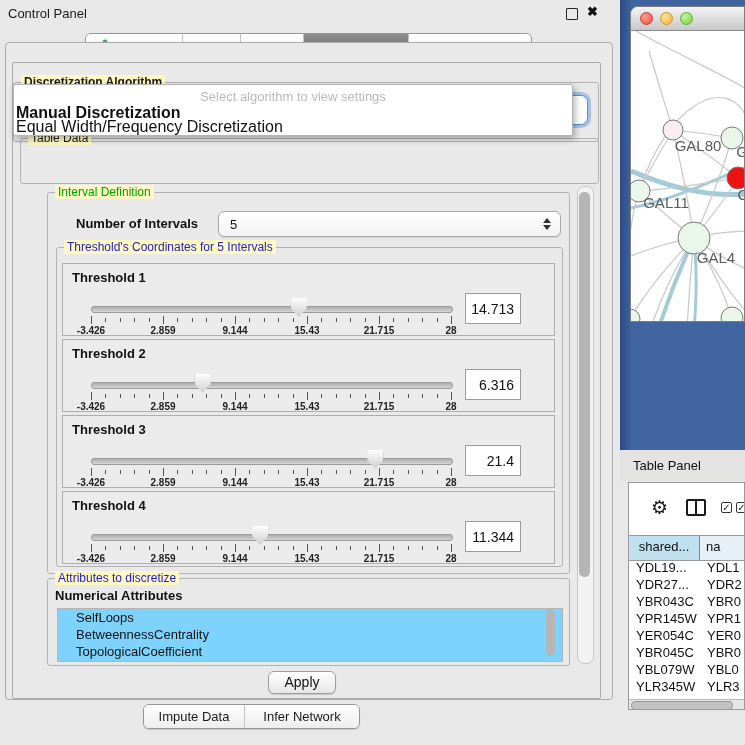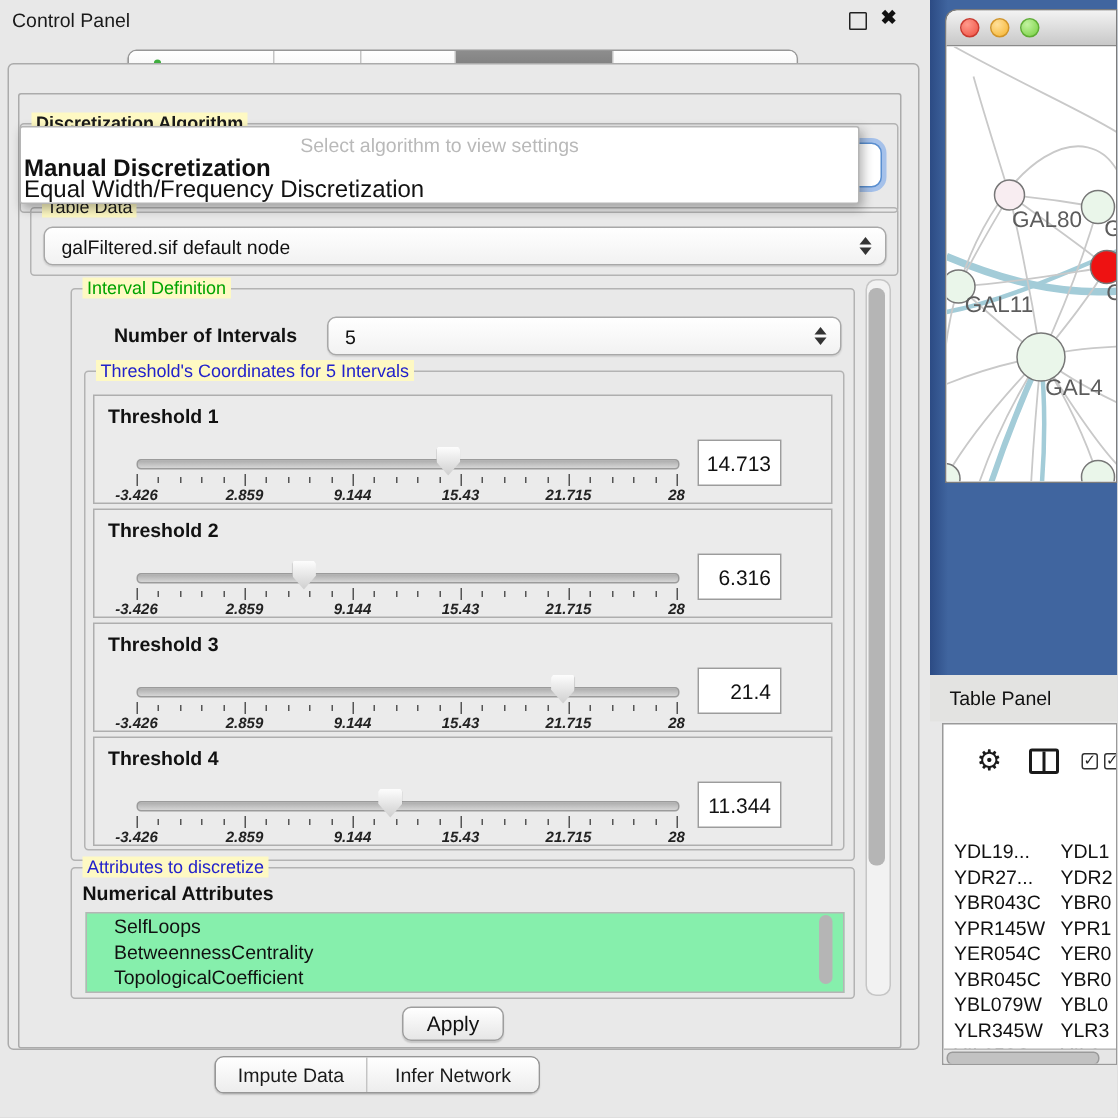--- a/index.html
+++ b/index.html
@@ -43,26 +43,26 @@
   .th-label{position:absolute;left:9px;top:6px;font-size:13px;font-weight:bold;}
   .track{position:absolute;left:28px;top:42px;width:360px;height:5px;border:1px solid #9b9b9b;border-radius:3px;
          background:linear-gradient(#adadad,#d6d6d6);}
   .thumb{position:absolute;top:34px;width:16px;height:19px;
          background:linear-gradient(#fdfdfd,#cfcfcf);
          clip-path:polygon(8% 0,92% 0,100% 10%,100% 52%,50% 100%,0 52%,0 10%);
          filter:drop-shadow(0 0 1px #777);}
   .ticks{position:absolute;left:28px;top:52px;width:360px;height:8px;}
   .tick{position:absolute;top:2px;width:1px;height:4px;background:#555;}
   .tick.major{top:0;height:8px;}
-  .ticklabs{position:absolute;left:28px;top:61px;width:306px;height:12px;font-style:italic;}
+  .ticklabs{position:absolute;left:28px;top:61px;width:306px;height:12px;}
   .ticklab{position:absolute;transform:translateX(-50%);font-size:10px;font-weight:bold;color:#222;white-space:nowrap;}
   .val-box{position:absolute;left:402px;top:29px;width:56px;height:31px;background:#fff;border:1px solid #9c9c9c;
            font-size:14px;text-align:right;line-height:31px;padding-right:6px;box-sizing:border-box;}
   
-  .attr-list{position:absolute;background:#86efac;border:1px solid #b5b5b5;overflow:hidden;}
+  .attr-list{position:absolute;background:#7dd3fc;border:1px solid #b5b5b5;overflow:hidden;}
   .attr-item{height:17px;line-height:17px;padding-left:18px;font-size:13px;white-space:nowrap;}
   .vscroll{position:absolute;background:#f2f2f2;border:1px solid #c6c6c6;border-radius:7px;}
   .vthumb{position:absolute;left:1px;width:9px;background:#b5b5b5;border-radius:5px;}
   
   .push-btn{position:absolute;background:linear-gradient(#ffffff,#e6e6e6);border:1px solid #9e9e9e;border-radius:6px;
             font-size:14px;text-align:center;box-shadow:0 1px 1px rgba(0,0,0,.15);}
   
   .net-frame{position:absolute;left:620px;top:0;width:125px;height:450px;
              background:linear-gradient(90deg,#2c4b84 0px,#40659f 12px,#40659f 100%);}
   .mac-window{position:absolute;left:630px;top:6px;width:115px;height:316px;background:#fff;
@@ -140,24 +140,20 @@
   <div class="focus-combo" style="left:420px;top:95px;width:166px;height:28px;"></div>
 
   <div class="popup" style="left:13px;top:84px;width:558px;height:50px;">
     <div class="ph">Select algorithm to view settings</div>
     <div class="it" style="top:19px;font-weight:bold;">Manual Discretization</div>
     <div class="it" style="top:33px;">Equal Width/Frequency Discretization</div>
   </div>
 
   <div class="groupbox" style="left:20px;top:138px;width:577px;height:44px;">
     <span class="grouptitle" style="color:#1a1a1a;">Table Data</span>
-    <div class="combo" style="left:8px;top:12px;width:560px;height:24px;">
-      <span class="val">galFiltered.sif default node</span>
-      <span class="spinner"></span>
-    </div>
   </div>
 
   <div class="groupbox" style="left:47px;top:192px;width:521px;height:380px;">
     <span class="grouptitle gt-green">Interval Definition</span>
     <span style="position:absolute;left:28px;top:23px;font-size:13px;font-weight:bold;">Number of Intervals</span>
     <div class="combo" style="left:170px;top:18px;width:341px;height:24px;">
       <span class="val">5</span>
       <span class="spinner"></span>
     </div>
     <div class="groupbox" style="left:8px;top:54px;width:505px;height:318px;">
@@ -432,20 +428,24 @@
   </div>
 
   <div class="tp-header">
     <span>Table Panel</span>
   </div>
   <div class="tp-body">
     <div class="gear" style="left:22px;top:15px;">⚙</div>
     <div class="split-icon" style="left:57px;top:16px;"></div>
     <div class="chk" style="left:92px;top:19px;"></div>
     <div class="chk" style="left:107px;top:19px;"></div>
+    <div class="thead">
+      <div class="thc c1">shared...</div>
+      <div class="thc c2">na</div>
+    </div>
     <div class="trows">
         <div class="trow">
           <div class="tcell c1">YDL19...</div>
           <div class="tcell c2">YDL1</div>
         </div>
         <div class="trow">
           <div class="tcell c1">YDR27...</div>
           <div class="tcell c2">YDR2</div>
         </div>
         <div class="trow">

